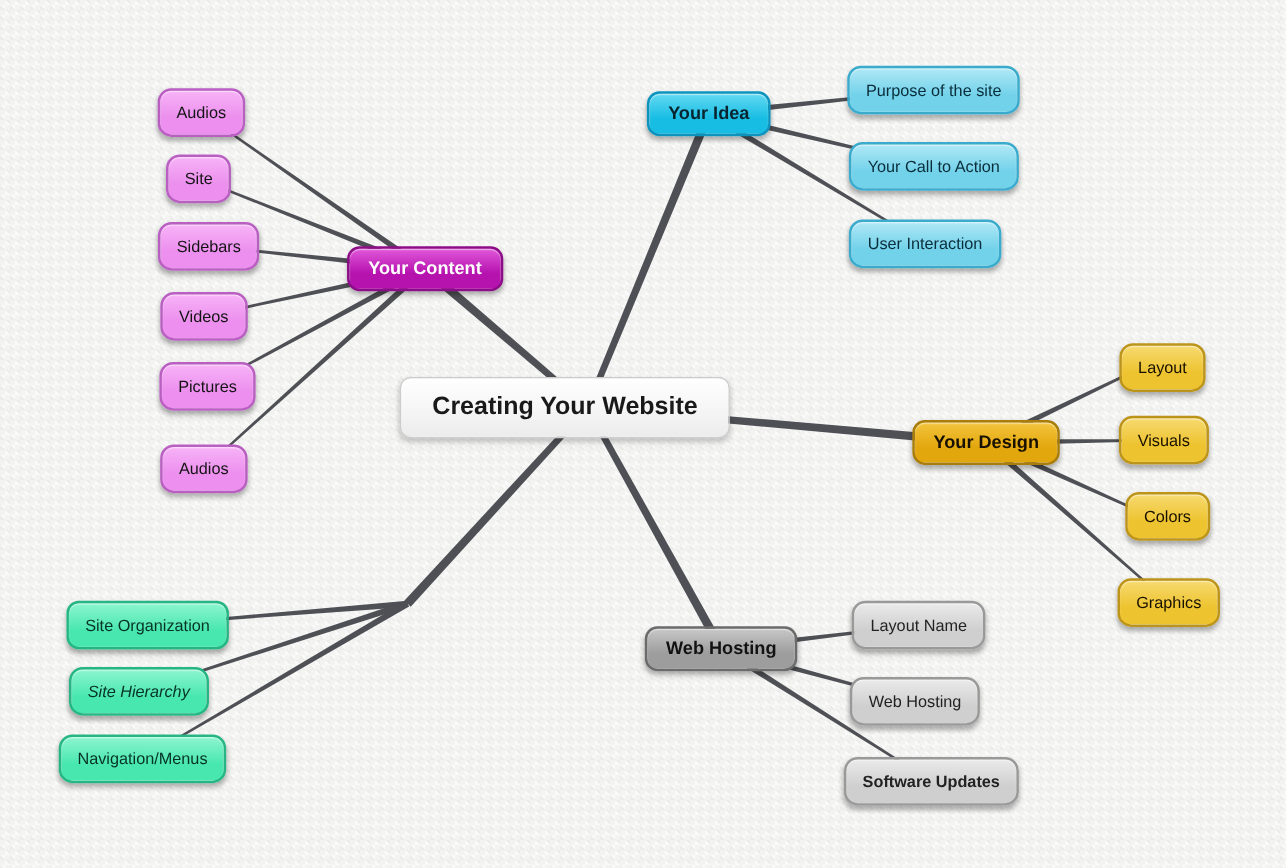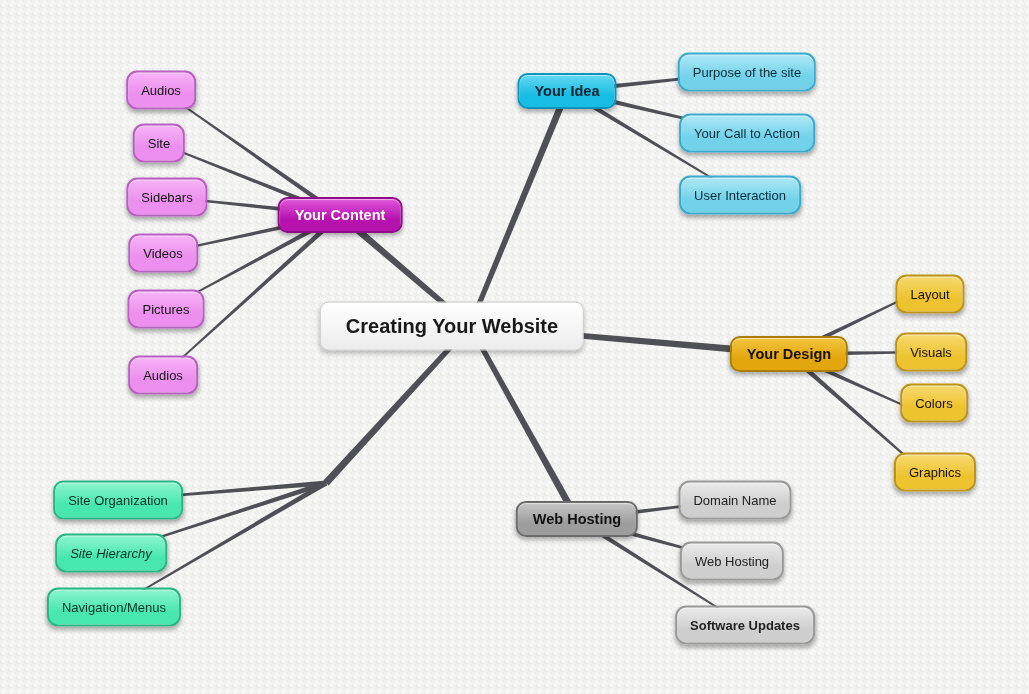--- a/index.html
+++ b/index.html
@@ -95,24 +95,24 @@
     <div class="node child" style="left: 163px; top: 253px; --bg1: #f7b3f7; --bg2: #ec8fee; --bd: #b95fc2; --fg: #141414;"><span>Videos</span></div>
     <div class="node child" style="left: 166px; top: 309px; --bg1: #f7b3f7; --bg2: #ec8fee; --bd: #b95fc2; --fg: #141414;"><span>Pictures</span></div>
     <div class="node child" style="left: 163px; top: 375px; --bg1: #f7b3f7; --bg2: #ec8fee; --bd: #b95fc2; --fg: #141414;"><span>Audios</span></div>
     <div class="node branch" style="left: 340px; top: 215px; --bg1: #e158da; --bg2: #b512ae; --bd: #8d0c88; --fg: #ffffff;"><span>Your Content</span></div>
     <div class="node child" style="left: 747px; top: 72px; --bg1: #b0e8f6; --bg2: #72d2ea; --bd: #3aabcc; --fg: #0a2d3b;"><span>Purpose of the site</span></div>
     <div class="node child" style="left: 747px; top: 133px; --bg1: #b0e8f6; --bg2: #72d2ea; --bd: #3aabcc; --fg: #0a2d3b;"><span>Your Call to Action</span></div>
     <div class="node child" style="left: 740px; top: 195px; --bg1: #b0e8f6; --bg2: #72d2ea; --bd: #3aabcc; --fg: #0a2d3b;"><span>User Interaction</span></div>
     <div class="node branch" style="left: 567px; top: 91px; --bg1: #63d9f2; --bg2: #18bde4; --bd: #0e93bd; --fg: #07242f;"><span>Your Idea</span></div>
     <div class="node child" style="left: 930px; top: 294px; --bg1: #f7da70; --bg2: #edc32f; --bd: #bd941a; --fg: #181000;"><span>Layout</span></div>
     <div class="node child" style="left: 931px; top: 352px; --bg1: #f7da70; --bg2: #edc32f; --bd: #bd941a; --fg: #181000;"><span>Visuals</span></div>
-    <div class="node child" style="left: 934px; top: 403px; --bg1: #f7da70; --bg2: #edc32f; --bd: #bd941a; --fg: #181000;"><span>Colors</span></div>
-    <div class="node child" style="left: 935px; top: 472px; --bg1: #f7da70; --bg2: #edc32f; --bd: #bd941a; --fg: #181000;"><span>Graphics</span></div>
+    <div class="node child" style="left: 934px; top: 413px; --bg1: #f7da70; --bg2: #edc32f; --bd: #bd941a; --fg: #181000;"><span>Colors</span></div>
+    <div class="node child" style="left: 935px; top: 482px; --bg1: #f7da70; --bg2: #edc32f; --bd: #bd941a; --fg: #181000;"><span>Graphics</span></div>
     <div class="node branch" style="left: 789px; top: 354px; --bg1: #f3c53e; --bg2: #e3a70e; --bd: #a87d0b; --fg: #181000;"><span>Your Design</span></div>
     <div class="node child" style="left: 118px; top: 500px; border-radius: 10px; --bg1: #8df5d0; --bg2: #49e7b0; --bd: #26b585; --fg: #063326;"><span>Site Organization</span></div>
     <div class="node child" style="left: 111px; top: 553px; font-style: italic; --bg1: #8df5d0; --bg2: #49e7b0; --bd: #26b585; --fg: #063326;"><span>Site Hierarchy</span></div>
     <div class="node child" style="left: 114px; top: 607px; --bg1: #8df5d0; --bg2: #49e7b0; --bd: #26b585; --fg: #063326;"><span>Navigation/Menus</span></div>
-    <div class="node child" style="left: 735px; top: 500px; --bg1: #eaeaea; --bg2: #cfcfcf; --bd: #999999; --fg: #222222;"><span>Domain Name</span></div>
+    <div class="node child" style="left: 735px; top: 500px; --bg1: #eaeaea; --bg2: #cfcfcf; --bd: #999999; --fg: #222222;"><span>Layout Name</span></div>
     <div class="node child" style="left: 732px; top: 561px; --bg1: #eaeaea; --bg2: #cfcfcf; --bd: #999999; --fg: #222222;"><span>Web Hosting</span></div>
     <div class="node child" style="left: 745px; top: 625px; font-weight: bold; --bg1: #eaeaea; --bg2: #cfcfcf; --bd: #999999; --fg: #222222;"><span>Software Updates</span></div>
     <div class="node branch" style="left: 577px; top: 519px; --bg1: #c7c7c7; --bg2: #9d9d9d; --bd: #6b6b6b; --fg: #121212;"><span>Web Hosting</span></div>
     <div class="node center" style="left: 452px; top: 326px;"><span>Creating Your Website</span></div>
   </div>
 
 </body></html>

